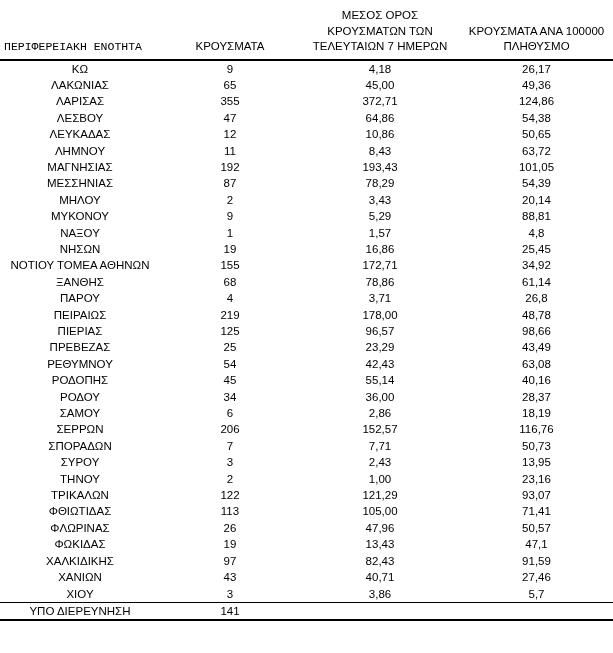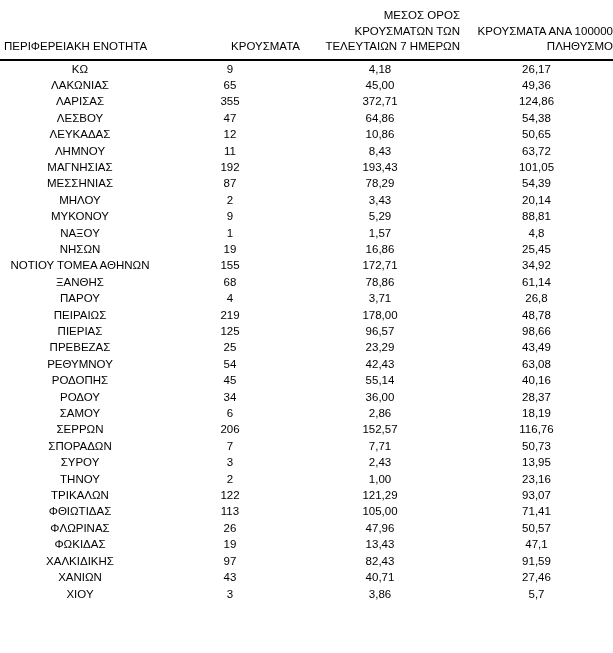--- a/index.html
+++ b/index.html
@@ -20,28 +20,29 @@
   col.c1 { width: 160px; }
   col.c2 { width: 140px; }
   col.c3 { width: 160px; }
   col.c4 { width: 153px; }
 
   thead th {
     font-weight: normal;
     font-size: 11.5px;
     line-height: 15.5px;
     vertical-align: bottom;
-    text-align: right;
+    text-align: center;
     white-space: pre-line;
     padding: 8px 0 4px 0;
     border-bottom: 2px solid #000000;
   }
   thead th.region-header {
     text-align: left;
     padding-left: 4px;
+    font-family: Liberation Mono, monospace;
   }
 
   tbody td {
     font-size: 11.5px;
     line-height: 16.4px;
     height: 16.4px;
     padding: 0;
     text-align: center;
     white-space: nowrap;
     overflow: hidden;
@@ -264,14 +265,20 @@
         <td>43</td>
         <td>40,71</td>
         <td>27,46</td>
       </tr>
       <tr>
         <td>ΧΙΟΥ</td>
         <td>3</td>
         <td>3,86</td>
         <td>5,7</td>
       </tr>
+      <tr class="last-row">
+        <td>ΥΠΟ ΔΙΕΡΕΥΝΗΣΗ</td>
+        <td>141</td>
+        <td></td>
+        <td></td>
+      </tr>
     </tbody>
 </table>
 
 </body></html>

